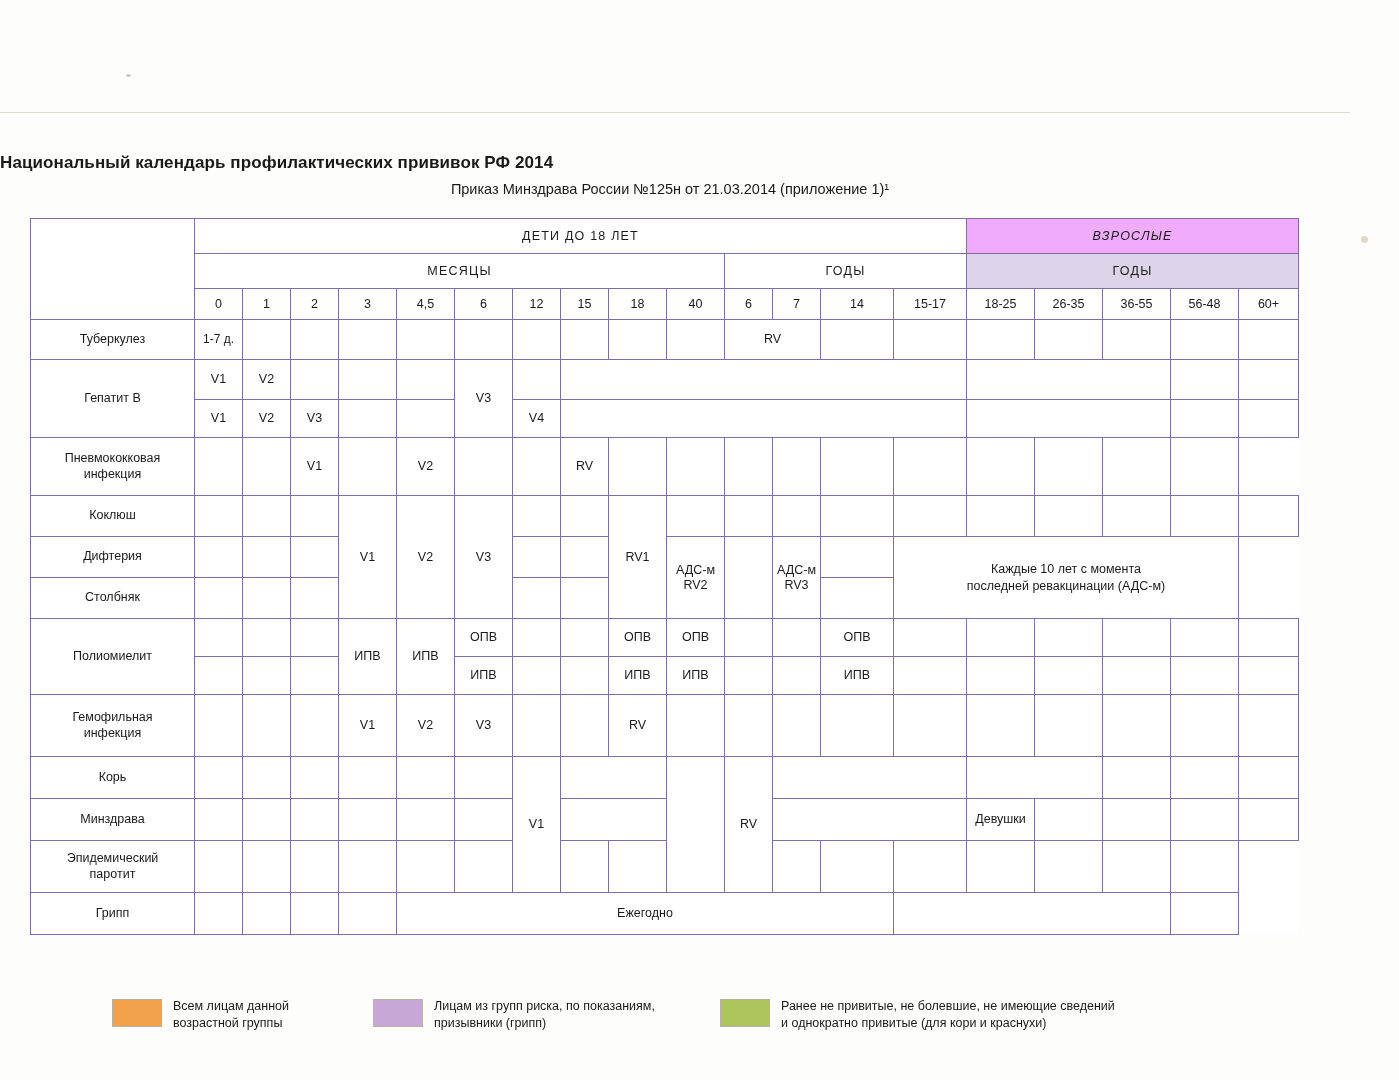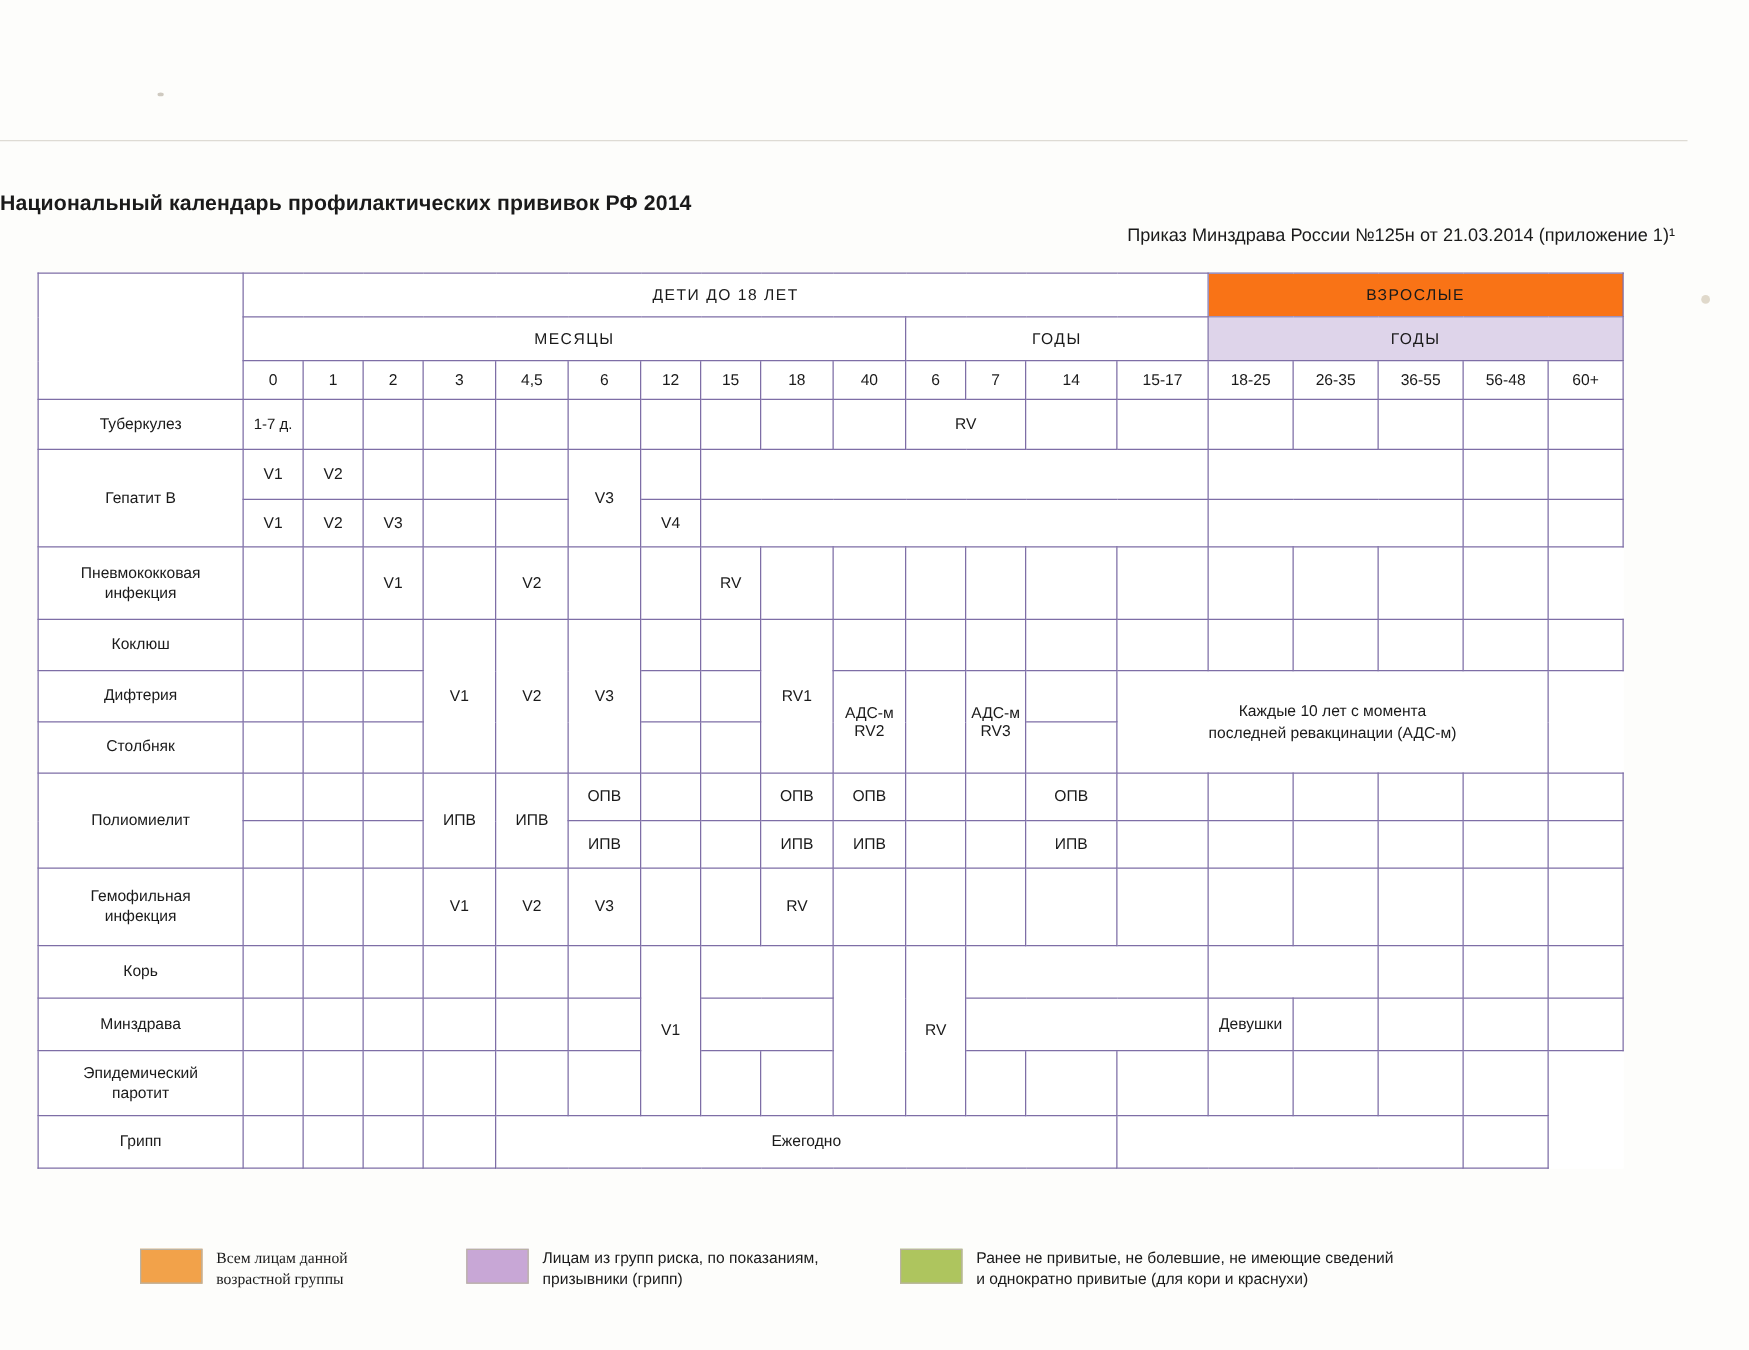--- a/index.html
+++ b/index.html
@@ -44,21 +44,21 @@
     left: 0; top: 153px;
     width: 1340px;
     font-size: 17px;
     font-weight: bold;
     letter-spacing: .1px;
   }
   .subtitle {
     position: absolute;
     left: 0; top: 181px;
     width: 1340px;
-    text-align: right;
+    text-align: center;
     font-size: 14.5px;
     font-weight: normal;
   }
 
   table.cal {
     position: absolute;
     left: 30px;
     top: 218px;
     border-collapse: collapse;
     table-layout: fixed;
@@ -74,21 +74,22 @@
     background: #ffffff;
     color: #1a1a1a;
     overflow: hidden;
   }
   .hdr-group {
     background: #dfe3f0;
     font-size: 13.5px;
     letter-spacing: 1.2px;
   }
   .hdr-group.adults {
-    background: #f97316;
+    background: #f0abfc;
+    font-style: italic;
   }
   .hdr-sub {
     background: #dfe3f0;
     font-size: 13px;
     letter-spacing: 1.2px;
   }
   .hdr-sub.adults {
     background: #ded4ea;
   }
   .hdr-age {
@@ -142,21 +143,21 @@
     border: 1px solid #b9b2a4;
     flex: 0 0 auto;
     margin-top: 1px;
   }
   .legend-label {
     font-size: 12.5px;
     line-height: 1.35;
     margin-left: 11px;
     white-space: pre-line;
   }
-  .lg1 { left: 82px; font-family: Liberation Serif, serif; }
+  .lg1 { left: 82px; }
   .lg2 { left: 343px; }
   .lg3 { left: 690px; }
 </style>
 </head>
 <body>
 
 <div class="page">
   <div class="scanline-top"></div>
   <div class="speck-a"></div>
   <div class="speck-b"></div>

